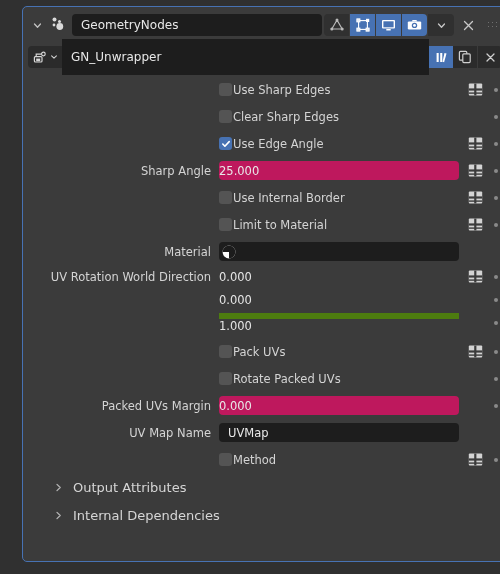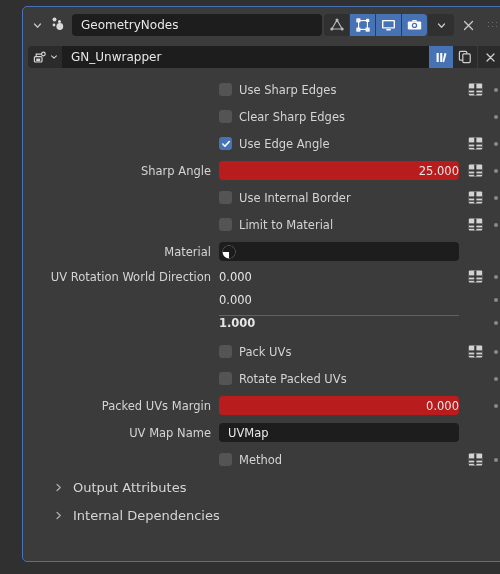--- a/index.html
+++ b/index.html
@@ -68,21 +68,21 @@
   
   .ng-row{
     position:relative;height:26px;margin:5px 5px 0 5px;
     display:flex;align-items:center;
   }
   .ng-browse{
     width:34px;height:22px;background:#2b2b2b;border-radius:4px 0 0 4px;
     display:flex;align-items:center;justify-content:center;gap:1px;color:#d0d0d0;
   }
   .ng-name{
-    flex:1;height:22px;background:#1d1d1d;
+    flex:1;height:36px;background:#1d1d1d;
     display:flex;align-items:center;padding:0 9px;box-sizing:border-box;
     color:#e8e8e8;font-size:12px;
   }
   .ng-fake{
     width:24px;height:22px;background:#4772b3;
     display:flex;align-items:center;justify-content:center;
   }
   .ng-new{
     width:24px;height:22px;background:#2b2b2b;
     display:flex;align-items:center;justify-content:center;color:#cfcfcf;
@@ -99,28 +99,28 @@
   }
   .lcol{
     width:196px;flex:0 0 196px;text-align:right;padding-right:8px;
     box-sizing:border-box;color:#d4d4d4;font-size:11.5px;white-space:nowrap;
   }
   .rcol{
     flex:1;display:flex;align-items:center;min-width:0;padding-right:6px;
     box-sizing:border-box;position:relative;
   }
   .field{
-    height:19px;background:#b91c1c;border-radius:4px;
-    display:flex;align-items:center;justify-content:flex-end;
+    height:19px;background:#be185d;border-radius:4px;
+    display:flex;align-items:center;justify-content:flex-start;
     color:#e8e8e8;font-size:11.5px;width:240px;box-sizing:border-box;
   }
   .field.dark{background:#1d1d1d;justify-content:flex-start;padding-left:9px;}
   .field.mat{background:#1d1d1d;justify-content:flex-start;padding-left:2px;}
 
-  .cbwrap{display:flex;align-items:center;gap:7px;}
+  .cbwrap{display:flex;align-items:center;gap:1px;}
   .cbox{
     width:13px;height:13px;border-radius:3px;background:#545454;
     display:flex;align-items:center;justify-content:center;flex:0 0 13px;
   }
   .cbox.on{background:#4772b3;}
   .cblabel{color:#d4d4d4;font-size:11.5px;white-space:nowrap;}
 
   .attr-icon{
     position:absolute;right:24px;width:16px;height:16px;
     display:flex;align-items:center;justify-content:center;
@@ -423,21 +423,21 @@
             <span>0.000</span>
           </div>
           <span class="deco">
               <b></b>
             </span>
         </div>
       </div>
       <div class="vecrow">
         <div class="lcol"></div>
         <div class="rcol">
-          <div class="vseg last" style="width:240px;border-top:1px solid #4d7c0f;font-weight:bold;">
+          <div class="vseg last" style="width:240px;border-top:6px solid #4d7c0f;">
             <span>1.000</span>
           </div>
           <span class="deco">
               <b></b>
             </span>
         </div>
       </div>
     </div>
 
     <div class="prow" style="margin-top:4px;">

